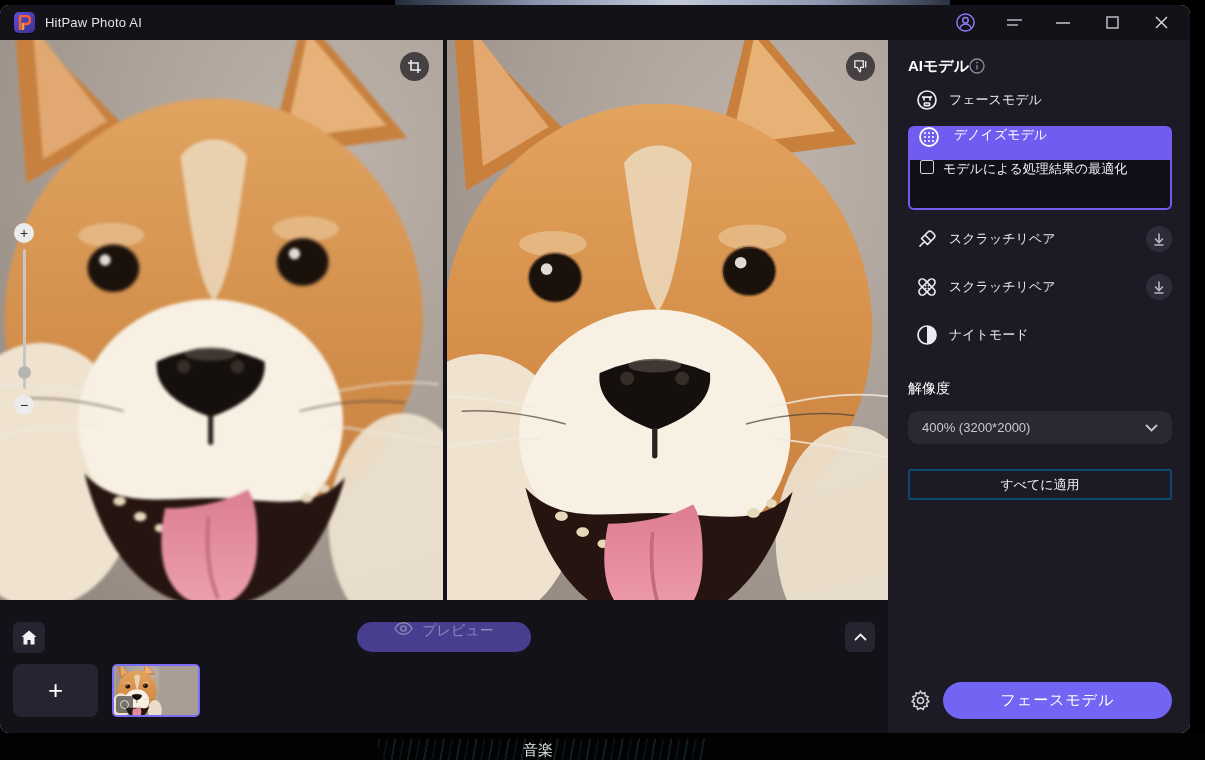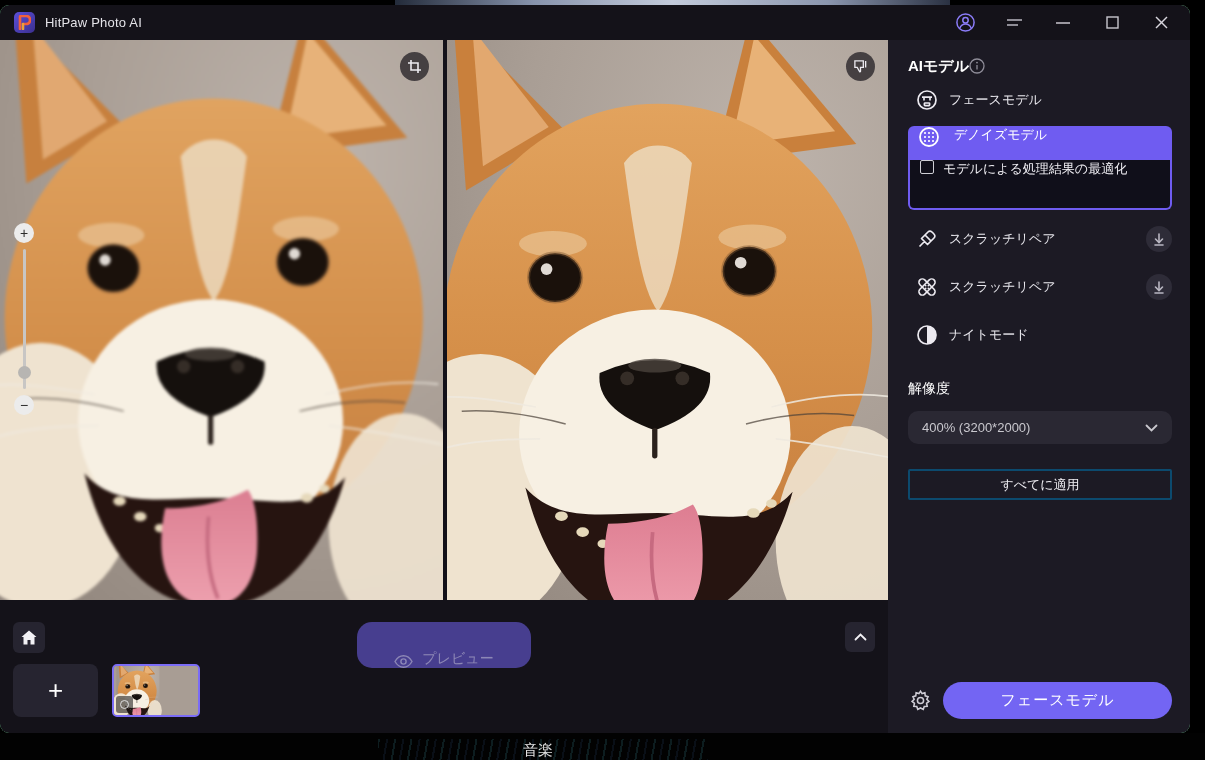--- a/index.html
+++ b/index.html
@@ -48,22 +48,22 @@
     border:0; color:#2c2c2c; font-size:14px; line-height:1; display:flex; align-items:center; justify-content:center; cursor:pointer; }
   .zs-plus { top:0; }
   .zs-minus { top:172px; }
   .zs-track { position:absolute; left:10px; top:26px; width:3px; height:140px; background:#c8c6c4; border-radius:2px; }
   .zs-thumb { position:absolute; left:-5px; top:117px; width:13px; height:13px; border-radius:50%; background:#b7b5b2; cursor:pointer; }
 
   
   .bottombar { position:relative; height:133px; background:#141219; }
   .home-btn { position:absolute; left:13px; top:22px; width:32px; height:31px; border-radius:6px;
     background:#262430; border:0; display:flex; align-items:center; justify-content:center; cursor:pointer; }
-  .preview-btn { position:absolute; left:357px; top:22px; width:174px; height:46px; border-radius:15px;
-    background:#4c4299; border:0; display:flex; align-items:flex-end; justify-content:center; gap:9px; cursor:pointer; opacity:.92; }
+  .preview-btn { position:absolute; left:357px; top:22px; width:174px; height:30px; border-radius:15px;
+    background:#4c4299; border:0; display:flex; align-items:flex-start; justify-content:center; gap:9px; cursor:pointer; opacity:.92; }
   .preview-btn span { color:rgba(255,255,255,.42); font-size:14px; }
   .collapse-btn { position:absolute; left:845px; top:22px; width:30px; height:30px; border-radius:6px;
     background:#262430; border:0; display:flex; align-items:center; justify-content:center; cursor:pointer; }
   .add-btn { position:absolute; left:13px; top:64px; width:85px; height:53px; border-radius:8px;
     background:#262430; border:0; color:#fff; font-size:26px; font-weight:300; cursor:pointer; }
   .thumb { position:absolute; left:112px; top:64px; width:88px; height:53px; border-radius:5px;
     border:2px solid #7b6cf6; overflow:hidden; cursor:pointer; background:#a59a91; }
   .thumb svg { width:100%; height:100%; display:block; }
   .thumb-badge { position:absolute; left:2px; bottom:2px; width:17px; height:17px; border-radius:3px;
     background:rgba(18,18,18,.55); display:flex; align-items:center; justify-content:center; }

